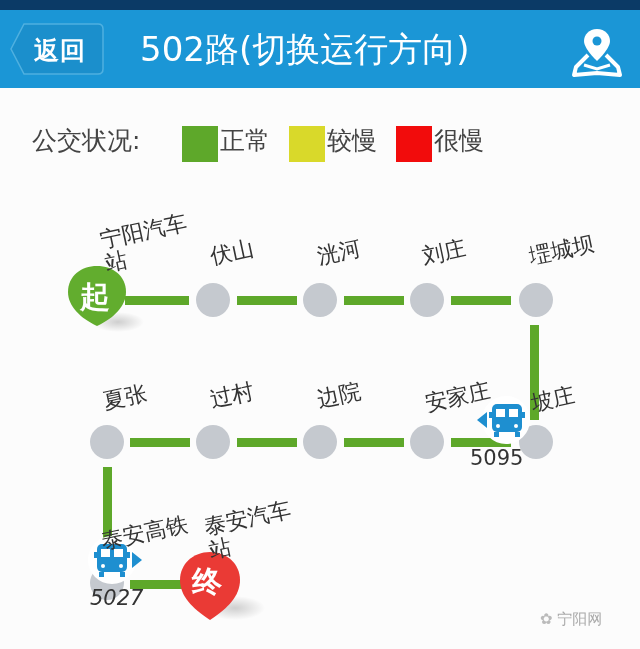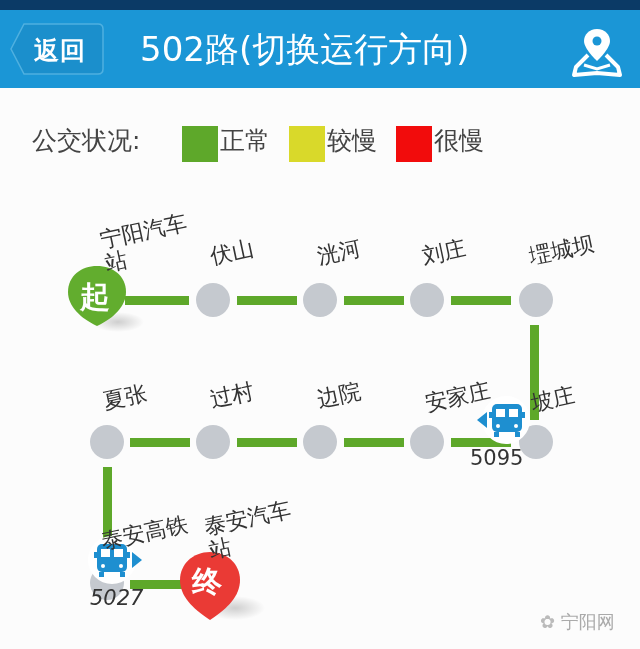--- a/index.html
+++ b/index.html
@@ -15,21 +15,21 @@
   .map-icon { position: absolute; left: 570px; top: 17px; width: 54px; height: 52px; }
 
   .legend { position: absolute; left: 8px; top: 122px; height: 40px; width: 600px; margin-left: 24px; }
   .legend .lbl { position: absolute; left: 0; top: 2px; font-size: 25px; color: #444; }
   .legend .sw { position: absolute; top: 4px; width: 36px; height: 36px; }
   .legend .txt { position: absolute; top: 2px; font-size: 25px; color: #444; font-family: Liberation Serif, serif; }
 
   .route { position: absolute; left: 0; top: 0; width: 640px; height: 649px; }
   .stop-label { position: absolute; font-size: 22px; color: #333; transform: rotate(-12deg); transform-origin: left bottom; white-space: nowrap; line-height: 24px; }
   .bus-num { position: absolute; font-size: 21px; color: #333; }
-  .watermark { position: absolute; left: 540px; top: 610px; font-size: 18px; color: #aaa; }
+  .watermark { position: absolute; left: 540px; top: 610px; font-size: 15px; color: #aaa; }
 </style>
 </head>
 <body>
 
 <div class="status-strip"></div>
 
 <div class="header">
   <div class="back-btn">
     <svg width="94" height="52" viewBox="0 0 94 52">
       <path d="M14 1 H88 Q93 1 93 6 V46 Q93 51 88 51 H14 L1 26 Z" fill="#1b8fcc" stroke="#4fb0e0" stroke-width="1.5"></path>

